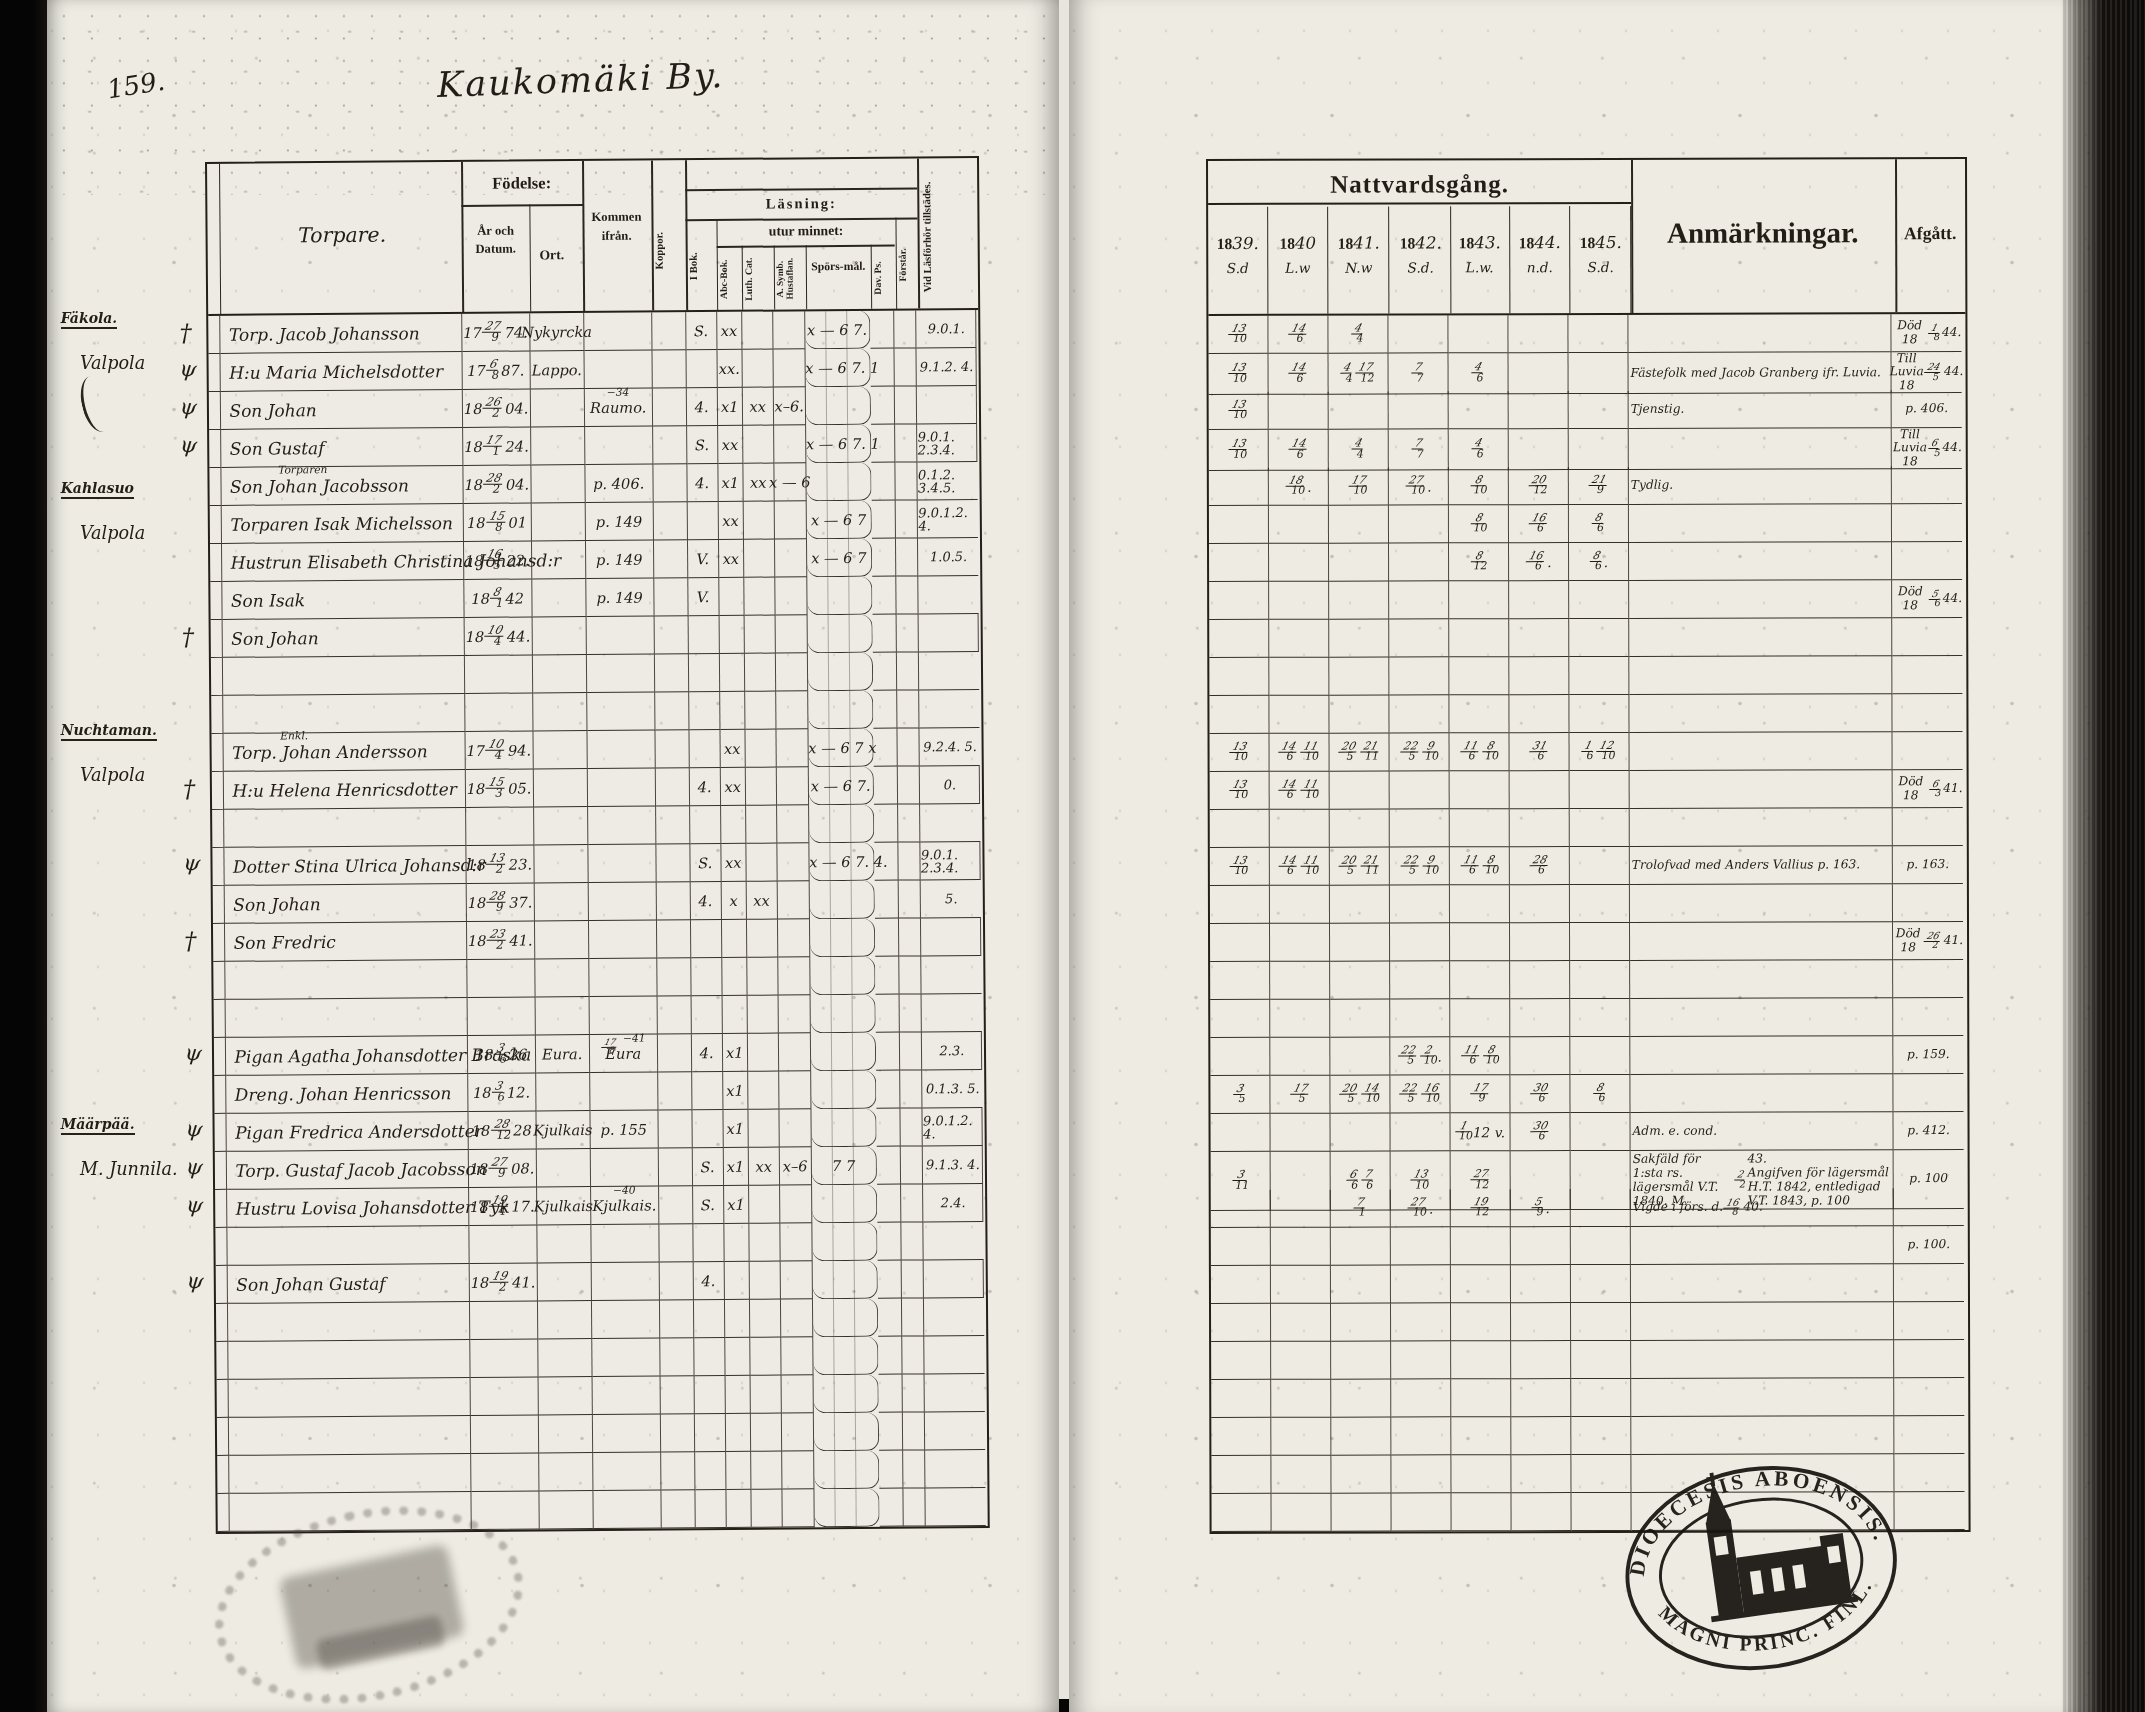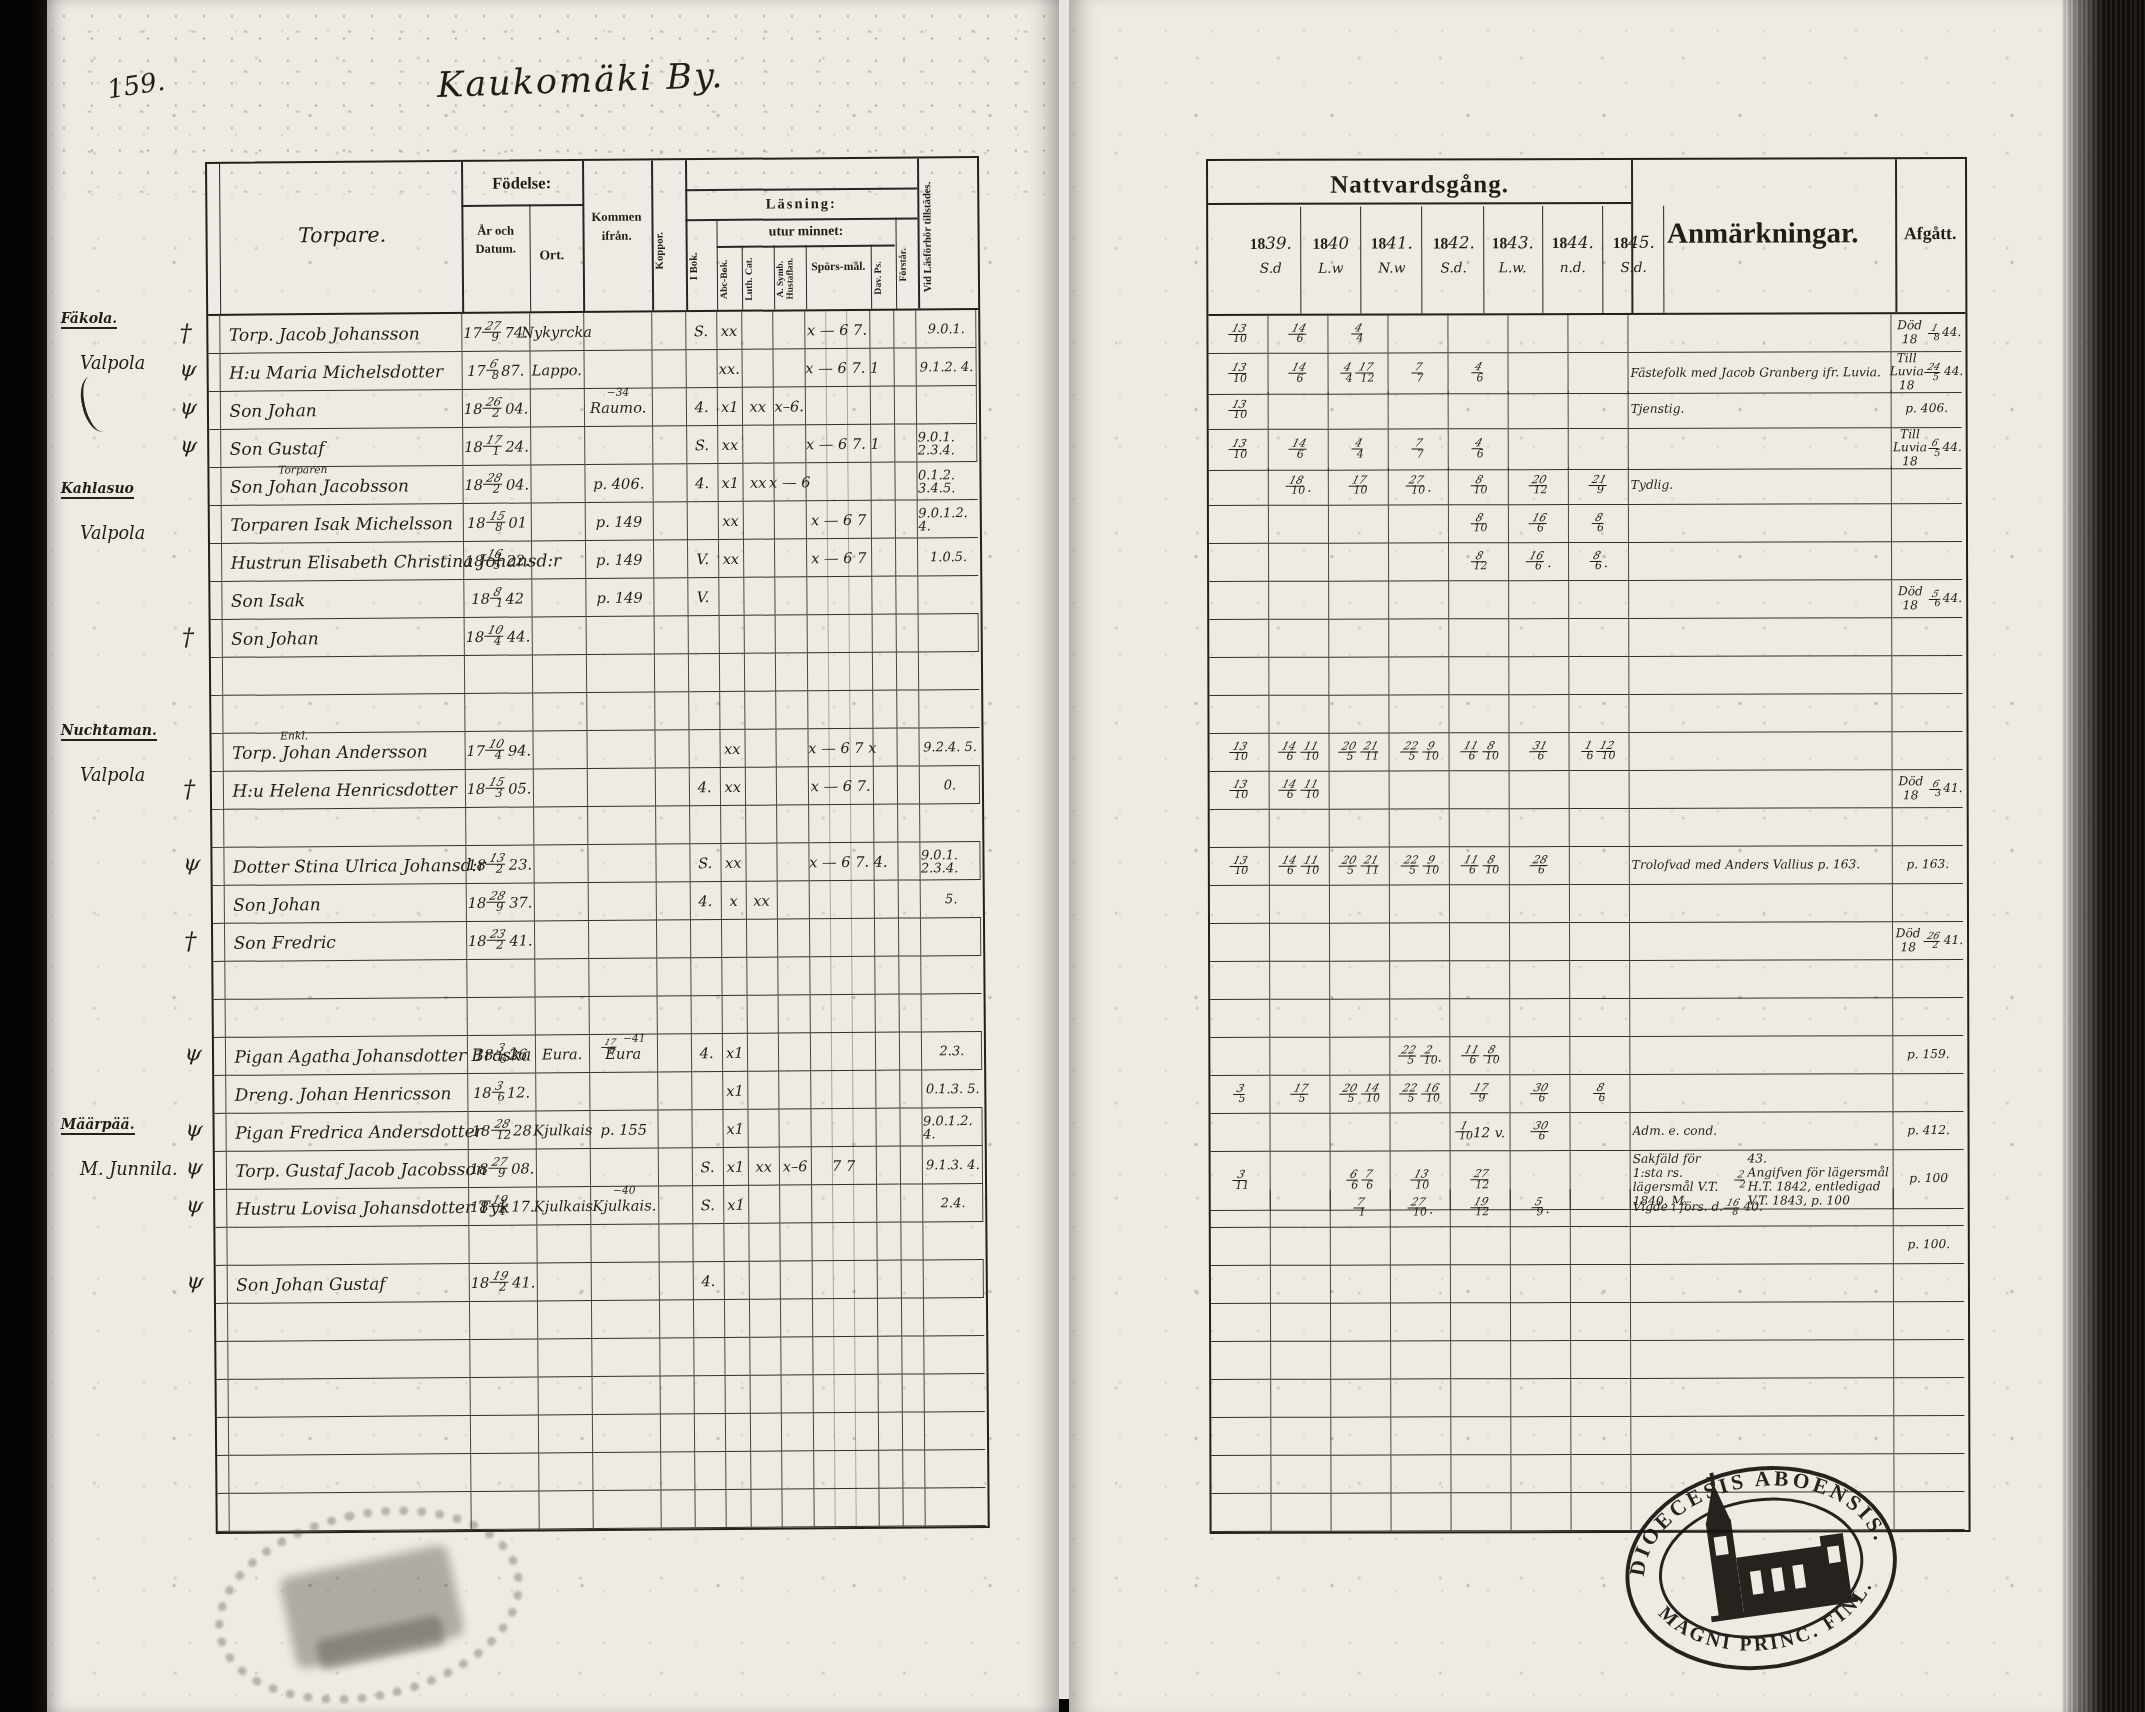--- a/index.html
+++ b/index.html
@@ -54,21 +54,21 @@
   #lt-header{position:relative;height:150px;border-bottom:2px solid #241f19;}
   #lt-header .hline,#lt-header .vline{position:absolute;background:#2a2520;}
   .cellbox{position:absolute;box-sizing:border-box;font-size:12.7px;text-align:center;}
   .vert{writing-mode:vertical-rl;transform:rotate(180deg);white-space:normal;line-height:1.05;}
   #lt-rows{position:relative;}
   .lrow{display:grid;grid-template-columns:11.7px 242px 68px 54px 68px 34px 31px 25px 31px 32px 65px 24.4px 22.4px 60px;height:38px;}
   .lcell{box-sizing:border-box;border-right:1.4px solid rgba(35,29,23,.8);border-bottom:1.6px solid rgba(28,23,17,.88);position:relative;font-size:14.6px;display:flex;align-items:center;justify-content:center;white-space:nowrap;}
   .lcell:last-child{border-right:none;}
   .lcell.cname{justify-content:flex-start;padding-left:8.8px;font-size:17px;overflow:visible;z-index:2;}
   .lcell.cbirth{font-size:14.6px;}
-  .lcell.cspors{background-image:linear-gradient(rgba(45,38,30,.35),rgba(45,38,30,.35)),linear-gradient(rgba(45,38,30,.35),rgba(45,38,30,.35));background-size:1px 100%,1px 100%;background-position:33% 0,66% 0;background-repeat:no-repeat;justify-content:space-around;}
+  .lcell.cspors{background-image:linear-gradient(rgba(45,38,30,.35),rgba(45,38,30,.35)),linear-gradient(rgba(45,38,30,.35),rgba(45,38,30,.35));background-size:1px 100%,1px 100%;background-position:33% 0,66% 0;background-repeat:no-repeat;justify-content:space-around;border-radius:12px;}
   .lcell.cvid{font-size:13px;white-space:normal;line-height:1.0;}
   .sup{position:absolute;top:-3.9px;left:57px;font-size:10.7px;}
   .sup2{position:absolute;top:-2.9px;left:50%;transform:translateX(-50%);font-size:10.7px;}
   .rowsym{position:absolute;left:-29px;top:2px;font-size:24.4px;font-family:"DejaVu Serif",serif;font-style:italic;}
   .rowsym.psi{font-size:21.5px;transform:rotate(6deg);}
   .mglabel{font-size:14px;font-weight:bold;}
   .mglabel .u{border-bottom:2px solid #272119;padding-bottom:1px;}
   .mgsub{font-size:17.6px;}
 
   
@@ -78,21 +78,21 @@
 
   
   #right-table{left:137px;top:159px;width:757px;border:2.9px solid #241f19;transform:rotate(-0.15deg);transform-origin:top left;}
   #rt-header{position:relative;height:153px;border-bottom:2px solid #241f19;}
   #rt-rows{position:relative;}
   .rrow{display:grid;grid-template-columns:60px 60px 60px 60px 60px 60px 60px 263px 70px;height:38px;}
   .rcell{box-sizing:border-box;border-right:1.3px solid rgba(35,29,23,.8);border-bottom:1.6px solid rgba(28,23,17,.88);font-size:13.7px;display:flex;align-items:center;justify-content:center;white-space:nowrap;overflow:visible;}
   .rcell:last-child{border-right:none;}
   .rcell.canm{justify-content:flex-start;padding:1px 2px;font-size:12.2px;white-space:normal;line-height:1.15;}
   .rcell.cafg{font-size:12.2px;white-space:normal;line-height:1.1;text-align:center;}
-  .ycell{position:absolute;top:46px;height:107px;box-sizing:border-box;border-right:1.3px solid #2a2520;text-align:center;margin-left:33px;}
+  .ycell{position:absolute;top:46px;height:107px;box-sizing:border-box;border-right:1.3px solid #2a2520;text-align:center;}
   .ycell .yr{font-size:16.6px;margin-top:27px;}
   .ycell .yr .pf{font-family:"Liberation Serif",serif;font-weight:bold;font-style:normal;font-size:15.6px;}
   .ycell .mk{font-size:13.7px;margin-top:5.9px;}
 
   
   #stamp-right{left:546px;top:1461px;width:293px;height:219px;transform:rotate(-8deg);opacity:.93;}
   #stamp-left{left:166px;top:1510px;width:312px;height:190px;transform:rotate(-12deg);opacity:.8;}
   #stamp-left .ring{position:absolute;inset:0;border:9.8px dotted rgba(66,58,48,.38);border-radius:50%;filter:blur(1.2px);}
   #stamp-left .blob1{position:absolute;left:73px;top:51px;width:171px;height:93px;background:rgba(52,45,37,.42);border-radius:9.8px;filter:blur(4.9px);}
   #stamp-left .blob2{position:absolute;left:96px;top:119px;width:127px;height:31px;background:rgba(52,45,37,.45);border-radius:7.8px;filter:blur(3.9px);}

